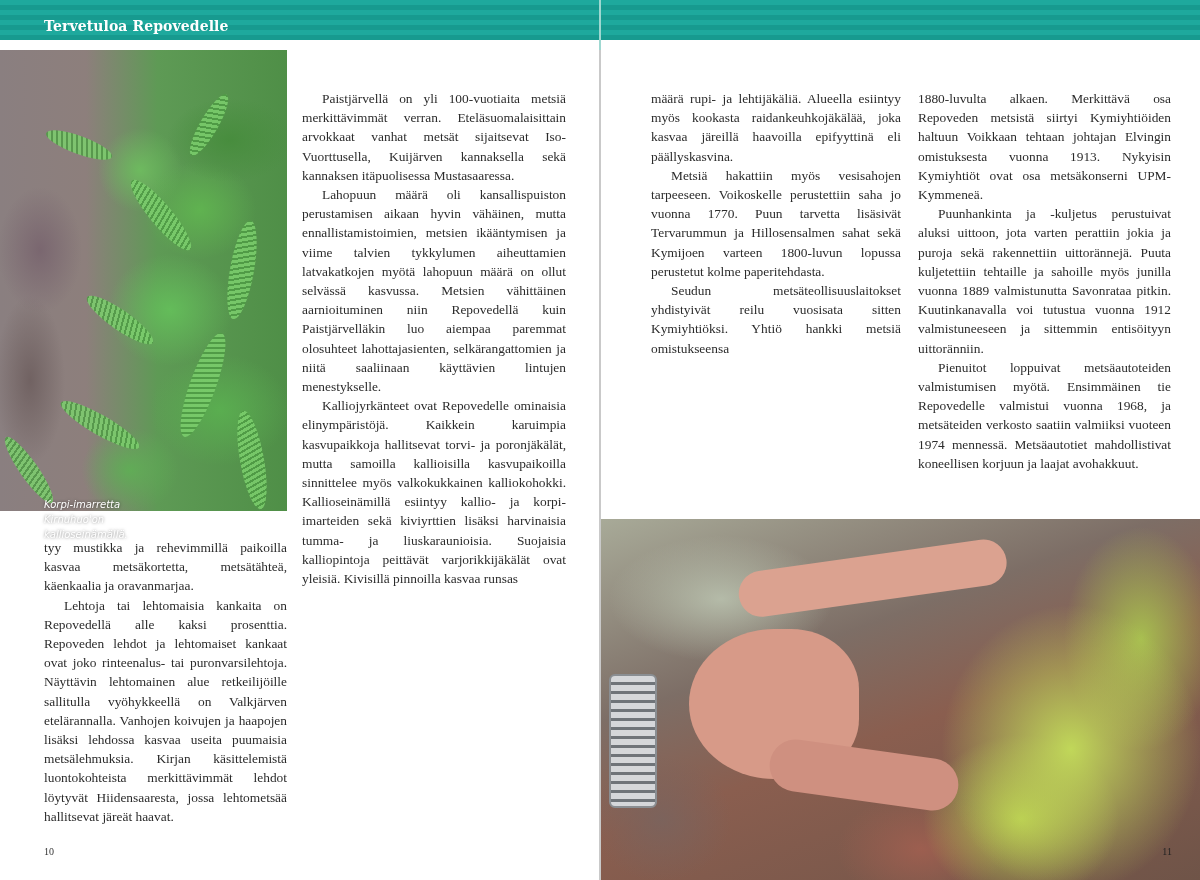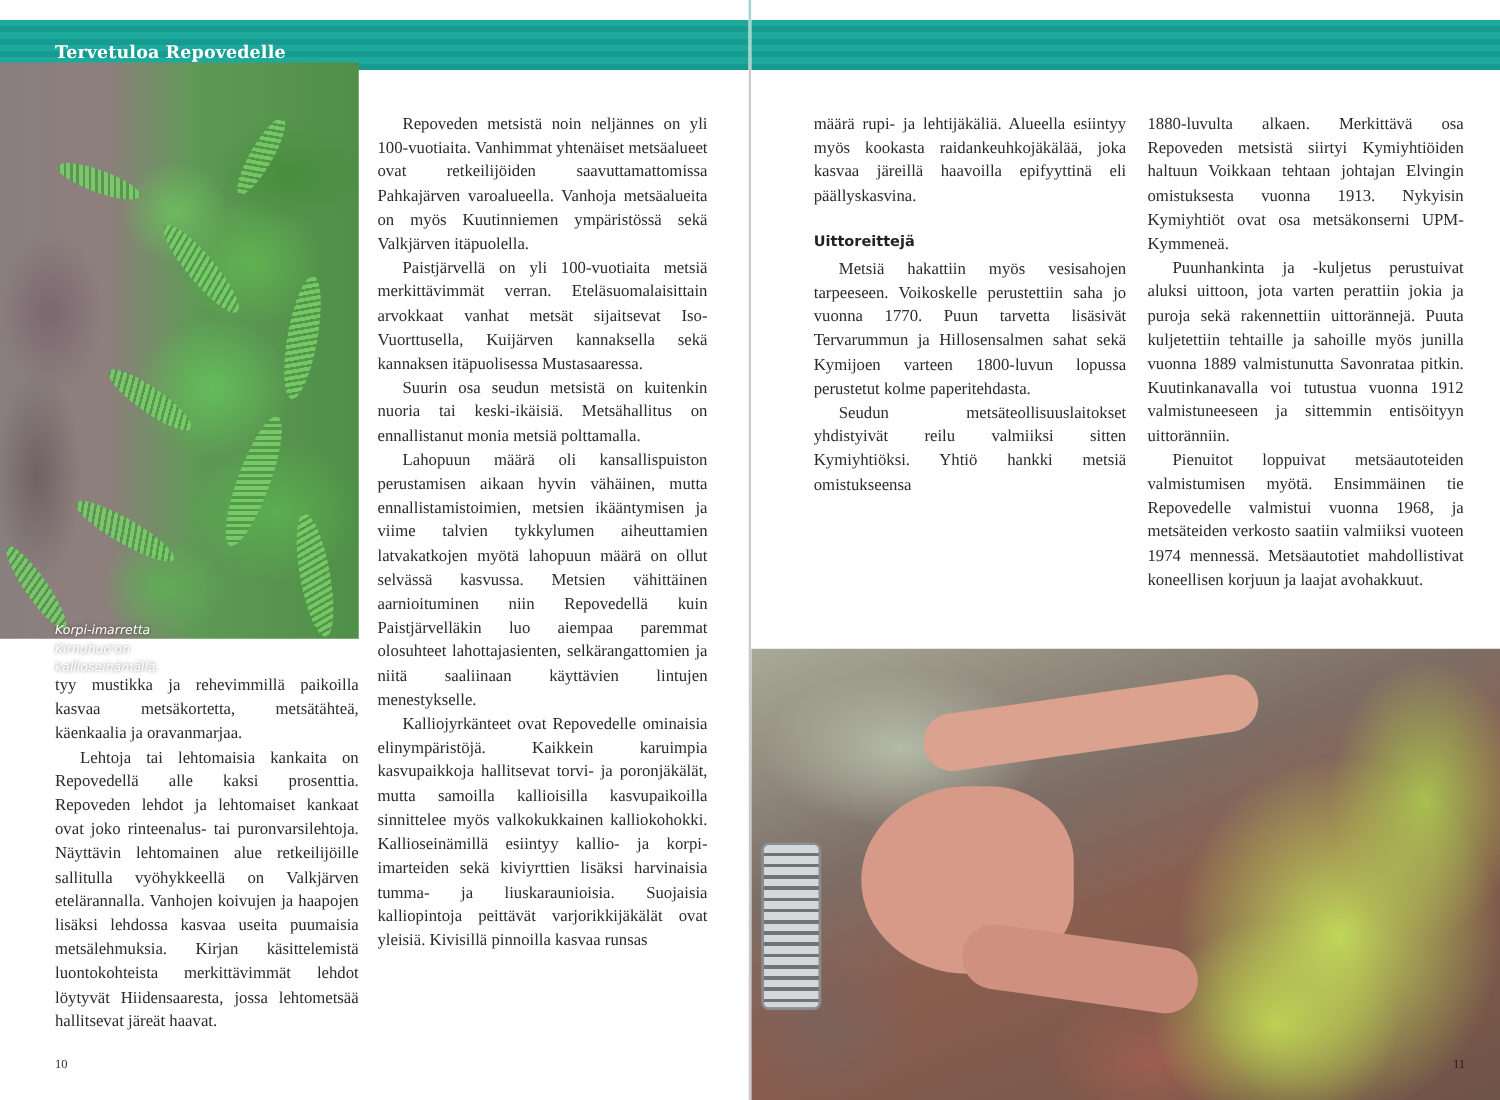--- a/index.html
+++ b/index.html
@@ -9,21 +9,21 @@
     font-family: "Liberation Serif", "DejaVu Serif", serif;
     color: #2b2b2b;
   }
   .page { position: absolute; top: 0; height: 880px; background: #fff; overflow: hidden; }
   .page-left { left: 0; width: 599px; }
   .page-right { left: 601px; width: 599px; }
   .gutter { position: absolute; left: 599px; top: 0; width: 2px; height: 880px; background: #c9c9c9; }
   .gutter::after { content: ""; position: absolute; left: 0; top: 0; width: 2px; height: 50px; background: #9fd8d1; }
 
   .band {
-    position: absolute; top: 16px; left: 0; right: 0; height: 40px;
+    position: absolute; top: 0; left: 0; right: 0; height: 40px;
     background: repeating-linear-gradient(180deg, #1ea99d 0px, #1ea99d 5px, #179a8f 5px, #179a8f 10px);
   }
   .band-title {
     position: absolute; left: 44px; top: 18px;
     font-family: "DejaVu Serif", serif; font-weight: bold; font-size: 14px;
     color: #ffffff; letter-spacing: 0.1px;
   }
 
   
   .photo-fern {
@@ -111,45 +111,42 @@
     <div class="fern-leaf" style="left:110px;top:230px;transform:rotate(-55deg);width:20px;height:80px;"></div>
     <div class="fern-leaf" style="left:190px;top:280px;transform:rotate(20deg);width:26px;height:110px;"></div>
     <div class="fern-leaf" style="left:90px;top:330px;transform:rotate(-60deg);width:20px;height:90px;"></div>
     <div class="fern-leaf" style="left:240px;top:360px;transform:rotate(-10deg);width:24px;height:100px;"></div>
     <div class="fern-leaf" style="left:20px;top:380px;transform:rotate(-35deg);width:18px;height:80px;"></div>
     <div class="fern-leaf" style="left:70px;top:60px;transform:rotate(-70deg);width:18px;height:70px;"></div>
     <div class="caption caption-fern">Korpi-imarretta Kirnuhuo'on kallioseinämällä.</div>
   </div>
 
   <div class="col col-l1">
-    <p class="indent">Repoveden metsistä noin neljännes on yli 100-vuotiaita. Vanhimmat yhtenäiset metsäalueet ovat retkeilijöiden saavuttamattomissa Pahkajärven varoalueella. Vanhoja metsäalueita on myös Kuutinniemen ympäristössä sekä Valkjärven itäpuolella.</p>
     <p class="indent">Paistjärvellä on yli 100-vuotiaita metsiä merkittävimmät verran. Eteläsuomalaisittain arvokkaat vanhat metsät sijaitsevat Iso-Vuorttusella, Kuijärven kannaksella sekä kannaksen itäpuolisessa Mustasaaressa.</p>
-    <p class="indent">Suurin osa seudun metsistä on kuitenkin nuoria tai keski-ikäisiä. Metsähallitus on ennallistanut monia metsiä polttamalla.</p>
     <p class="indent">Lahopuun määrä oli kansallispuiston perustamisen aikaan hyvin vähäinen, mutta ennallistamistoimien, metsien ikääntymisen ja viime talvien tykkylumen aiheuttamien latvakatkojen myötä lahopuun määrä on ollut selvässä kasvussa. Metsien vähittäinen aarnioituminen niin Repovedellä kuin Paistjärvelläkin luo aiempaa paremmat olosuhteet lahottajasienten, selkärangattomien ja niitä saaliinaan käyttävien lintujen menestykselle.</p>
     <p class="indent">Kalliojyrkänteet ovat Repovedelle ominaisia elinympäristöjä. Kaikkein karuimpia kasvupaikkoja hallitsevat torvi- ja poronjäkälät, mutta samoilla kallioisilla kasvupaikoilla sinnittelee myös valkokukkainen kalliokohokki. Kallioseinämillä esiintyy kallio- ja korpi-imarteiden sekä kiviyrttien lisäksi harvinaisia tumma- ja liuskaraunioisia. Suojaisia kalliopintoja peittävät varjorikkijäkälät ovat yleisiä. Kivisillä pinnoilla kasvaa runsas</p>
   </div>
 
   <div class="col col-l2">
     <p>tyy mustikka ja rehevimmillä paikoilla kasvaa metsäkortetta, metsätähteä, käenkaalia ja oravanmarjaa.</p>
     <p class="indent">Lehtoja tai lehtomaisia kankaita on Repovedellä alle kaksi prosenttia. Repoveden lehdot ja lehtomaiset kankaat ovat joko rinteenalus- tai puronvarsilehtoja. Näyttävin lehtomainen alue retkeilijöille sallitulla vyöhykkeellä on Valkjärven etelärannalla. Vanhojen koivujen ja haapojen lisäksi lehdossa kasvaa useita puumaisia metsälehmuksia. Kirjan käsittelemistä luontokohteista merkittävimmät lehdot löytyvät Hiidensaaresta, jossa lehtometsää hallitsevat järeät haavat.</p>
   </div>
 
   <div class="folio folio-left">10</div>
 </div>
 
 <div class="gutter"></div>
 
 <div class="page page-right">
   <div class="band"></div>
 
   <div class="col col-r1">
     <p>määrä rupi- ja lehtijäkäliä. Alueella esiintyy myös kookasta raidankeuhkojäkälää, joka kasvaa järeillä haavoilla epifyyttinä eli päällyskasvina.</p>
-    <h3>Uittoreittejä</h3>
     <p class="indent">Metsiä hakattiin myös vesisahojen tarpeeseen. Voikoskelle perustettiin saha jo vuonna 1770. Puun tarvetta lisäsivät Tervarummun ja Hillosensalmen sahat sekä Kymijoen varteen 1800-luvun lopussa perustetut kolme paperitehdasta.</p>
-    <p class="indent">Seudun metsäteollisuuslaitokset yhdistyivät reilu valmiiksi sitten Kymiyhtiöksi. Yhtiö hankki metsiä omistukseensa</p>
+    <p class="indent">Seudun metsäteollisuuslaitokset yhdistyivät reilu vuosisata sitten Kymiyhtiöksi. Yhtiö hankki metsiä omistukseensa</p>
   </div>
 
   <div class="col col-r2">
     <p>1880-luvulta alkaen. Merkittävä osa Repoveden metsistä siirtyi Kymiyhtiöiden haltuun Voikkaan tehtaan johtajan Elvingin omistuksesta vuonna 1913. Nykyisin Kymiyhtiöt ovat osa metsäkonserni UPM-Kymmeneä.</p>
     <p class="indent">Puunhankinta ja -kuljetus perustuivat aluksi uittoon, jota varten perattiin jokia ja puroja sekä rakennettiin uittorännejä. Puuta kuljetettiin tehtaille ja sahoille myös junilla vuonna 1889 valmistunutta Savonrataa pitkin. Kuutinkanavalla voi tutustua vuonna 1912 valmistuneeseen ja sittemmin entisöityyn uittoränniin.</p>
     <p class="indent">Pienuitot loppuivat metsäautoteiden valmistumisen myötä. Ensimmäinen tie Repovedelle valmistui vuonna 1968, ja metsäteiden verkosto saatiin valmiiksi vuoteen 1974 mennessä. Metsäautotiet mahdollistivat koneellisen korjuun ja laajat avohakkuut.</p>
   </div>
 
   <div class="photo-lichen">
     <div class="hand">

